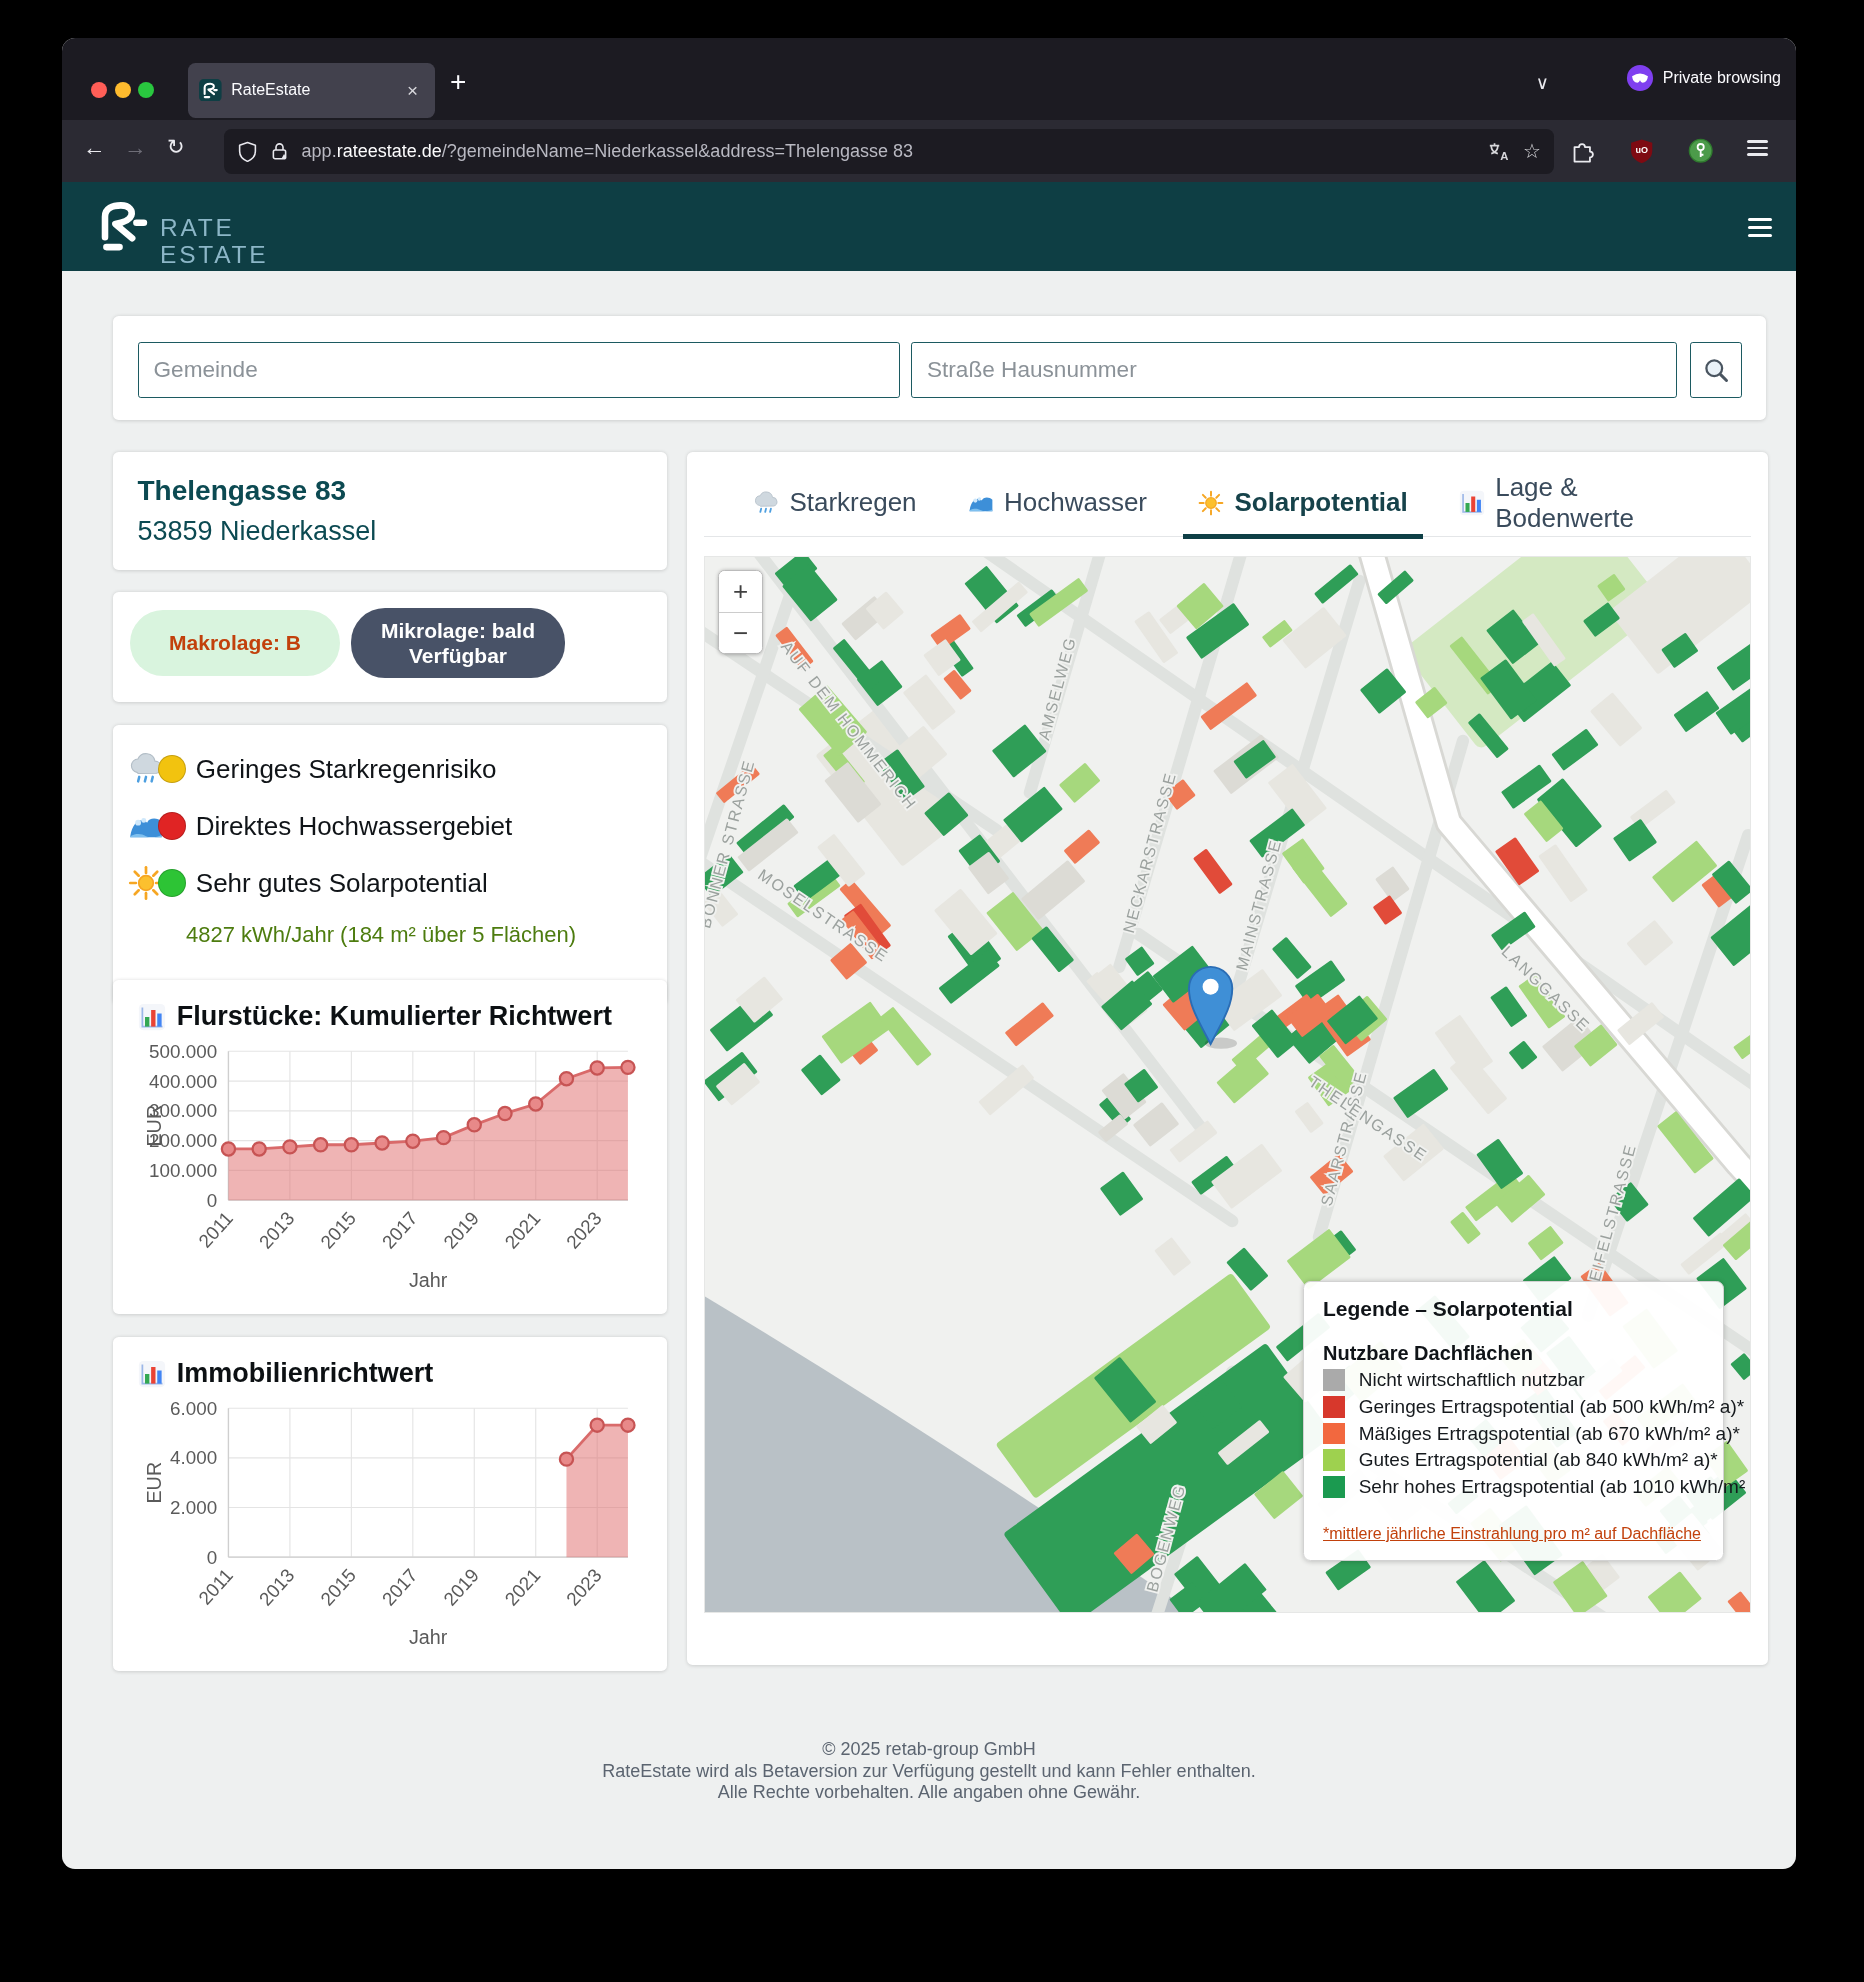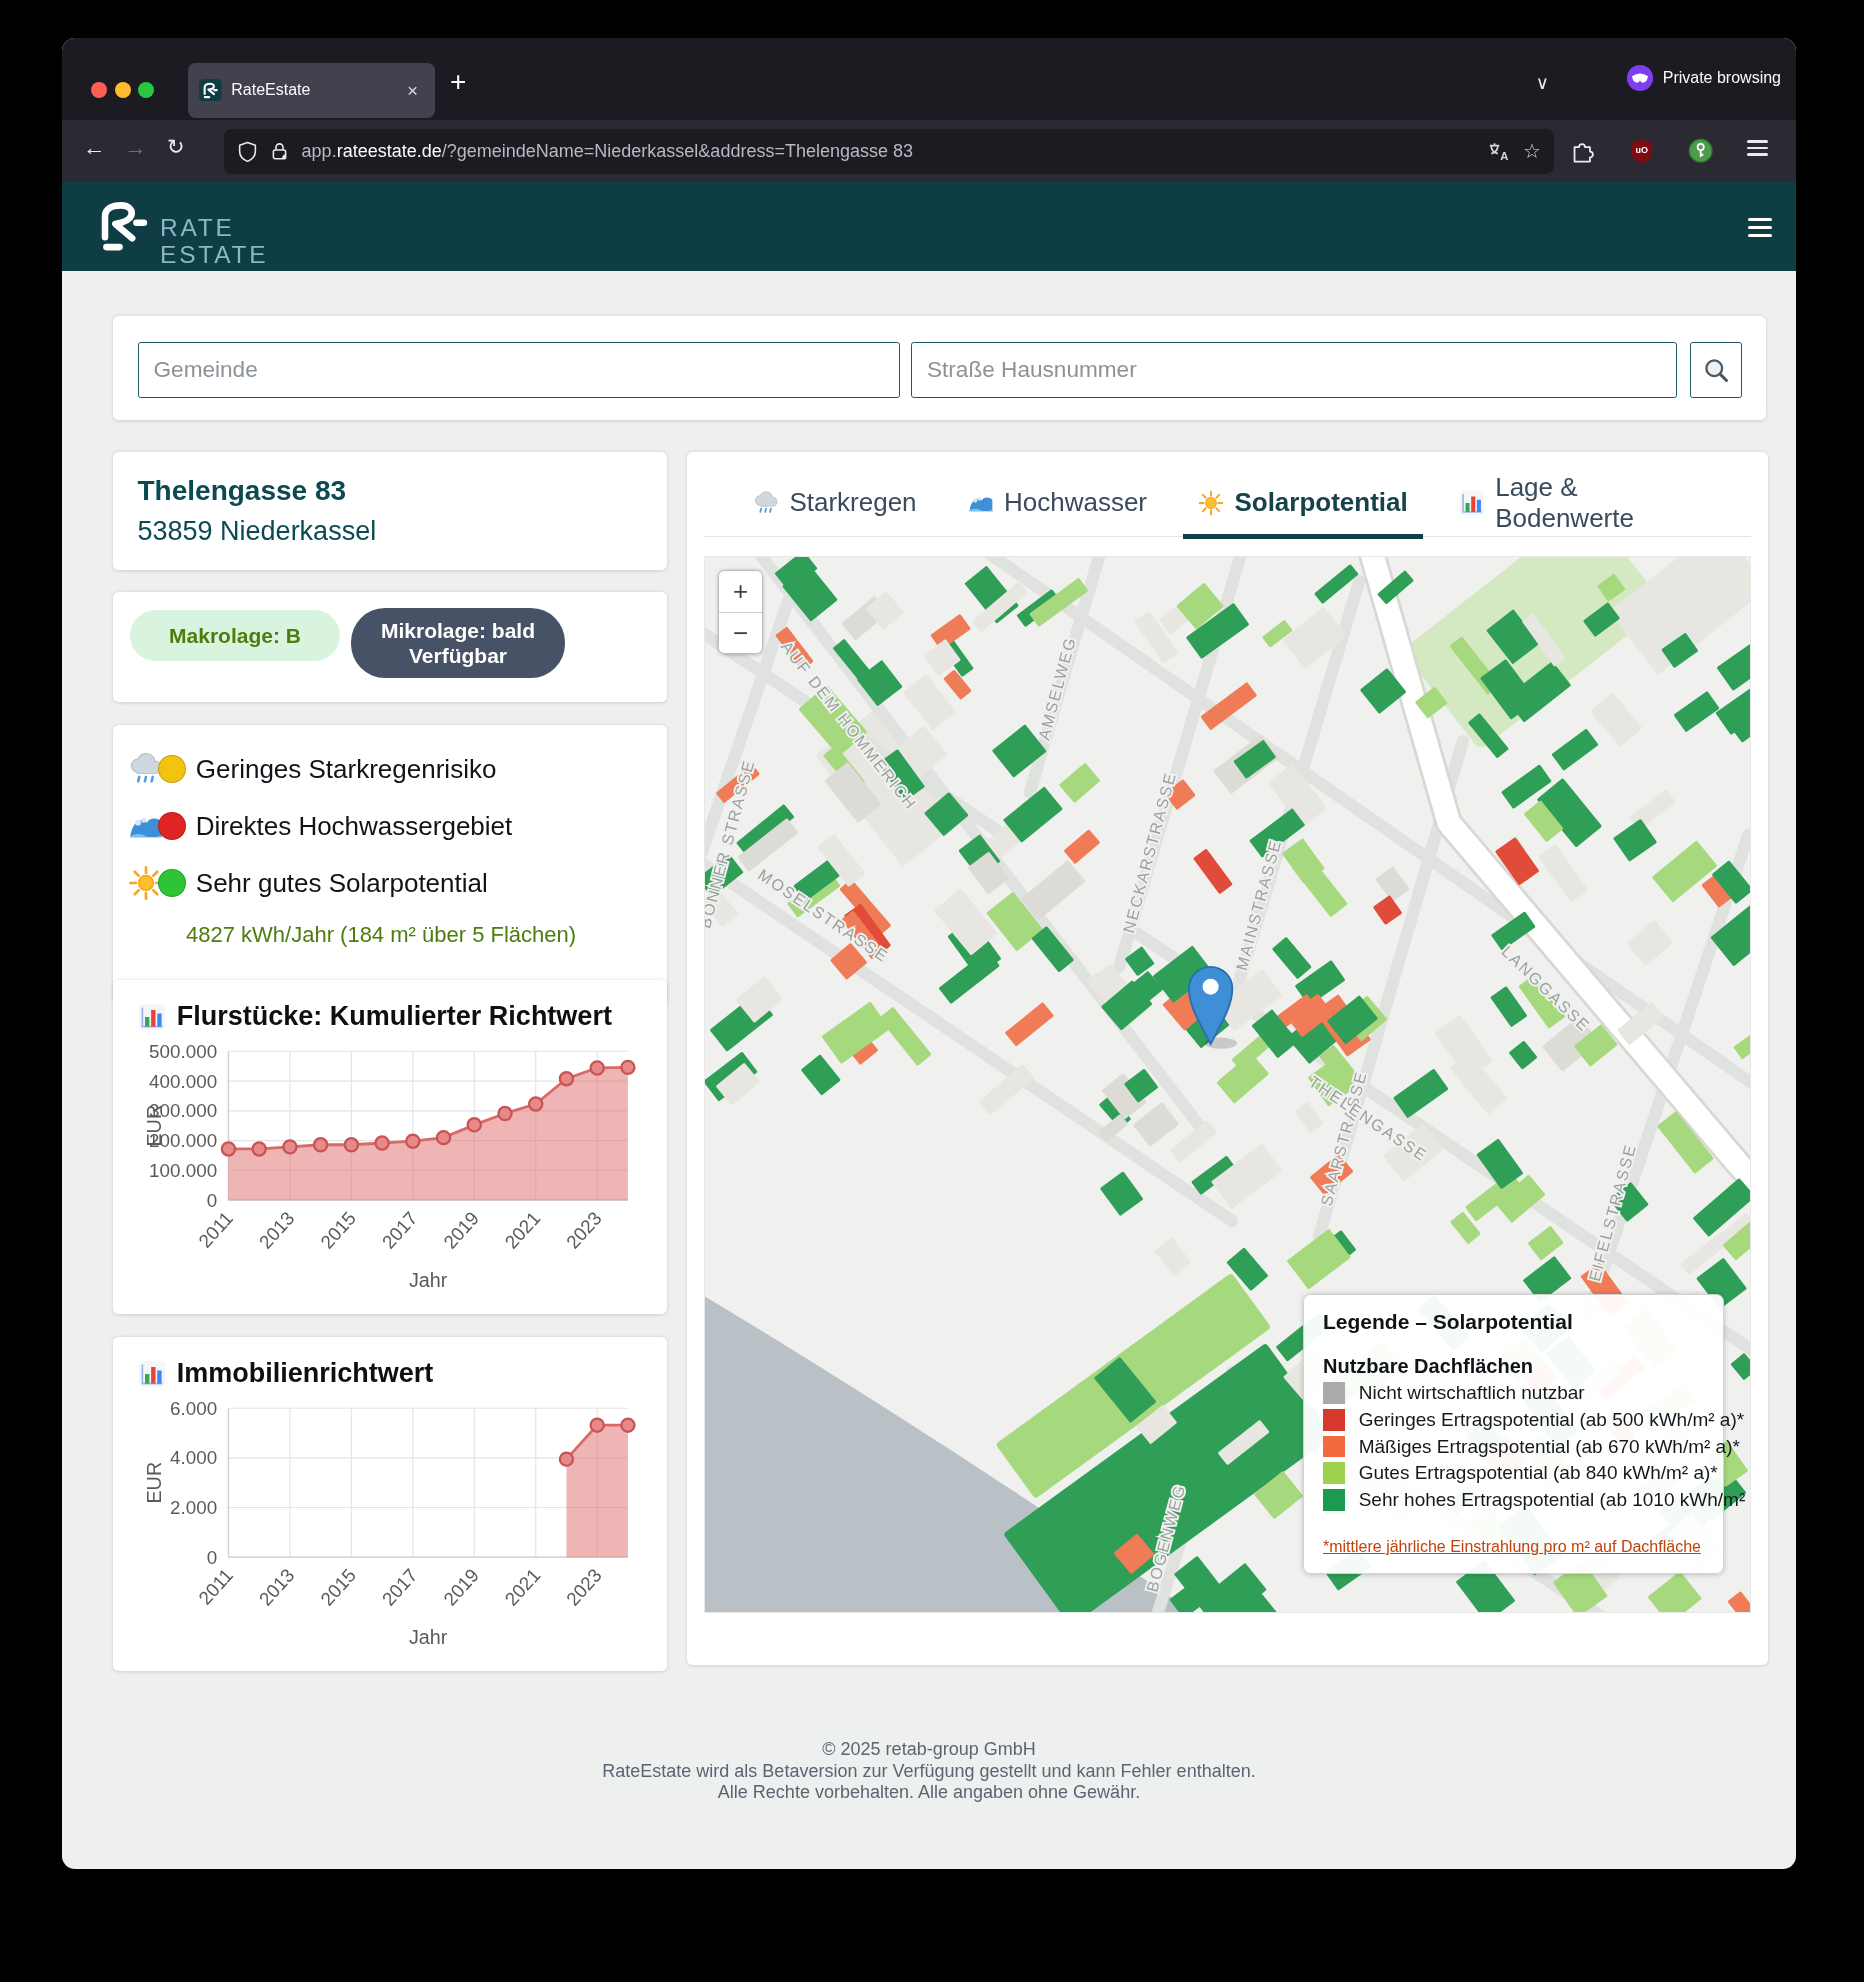--- a/index.html
+++ b/index.html
@@ -43,21 +43,21 @@
   .in-gemeinde { left:24.5px; width:762px; }
   .in-street { left:798px; width:766px; }
   .searchbtn { position:absolute; left:1577px; top:26px; width:52px; height:56px; border:0.9px solid #1c5a61; border-radius:2.8px; background:#fff; display:flex; align-items:center; justify-content:center; }
 
   .addresscard { left:51px; top:414px; width:554px; height:118px; padding:22.6px 24.5px; }
   .addr-street { font-size:28px; font-weight:bold; color:#0c4a52; }
   .addr-city { font-size:27px; color:#0c4a52; margin-top:9.4px; }
 
   .badgecard { left:51px; top:554px; width:554px; height:110px; }
   .pill { position:absolute; display:flex; align-items:center; justify-content:center; text-align:center; font-weight:bold; font-size:21px; border-radius:34px; }
-  .pill-macro { left:17px; top:18px; width:210px; height:51px; color:#4d7c0f;text-align:center; }
+  .pill-macro { left:17px; top:18px; width:210px; height:66px; color:#c2410c;text-align:center; }
   .pill-micro { left:238px; top:16px; width:214px; height:70px; color:#fff; line-height:25.4px; }
 
   .riskcard { left:51px; top:687px; width:554px; height:279px; padding-top:26px; }
   .riskrow { display:flex; align-items:center; padding-left:15px; margin-bottom:21px; }
   .riskrow .wicon { width:36px; height:36px; }
   .statuscircle { width:28px; height:28px; border-radius:50%; margin-left:-5.6px; border:0.9px solid rgba(0,0,0,0.18); flex:none; }
   .risklabel { font-size:26px; color:#101418; margin-left:9.4px; white-space:nowrap; }
   .riskdetail { font-size:22px; color:#4d7c0f; margin:12px 0 0 73px; }
 
   .chartcard { left:51px; width:554px; height:334px; padding:21px 24.5px; }
@@ -73,21 +73,21 @@
   .tab-item.active::after { content:""; position:absolute; left:-15px; right:-15px; bottom:-2.8px; height:4.7px; background:#0e3f46; }
   .tab-item .wicon { width:26px; height:26px; }
 
   .mapwrap { position:absolute; left:17px; top:104px; width:1047px; height:1057px; background:#f0f1ef; overflow:hidden; border:0.9px solid #e6e7e6; }
   .mapwrap svg.mapsvg { position:absolute; left:0; top:0; }
 
   .zoomctl { position:absolute; left:13px; top:13px; width:45px; background:#fff; border:0.9px solid #bbb; border-radius:6.6px; box-shadow:0 0.9px 3.8px rgba(0,0,0,0.25); overflow:hidden; }
   .zoombtn { width:100%; height:41px; display:flex; align-items:center; justify-content:center; font-size:26px; color:#404040; background:#fff; }
   .zoombtn + .zoombtn { border-top:0.9px solid #ccc; }
 
-  .legend { position:absolute; right:26px; bottom:38px; width:421px; background:rgba(255,255,255,0.95); border:0.9px solid #d2d2d2; border-radius:7.5px; box-shadow:0 0.9px 5.6px rgba(0,0,0,0.2); padding:15px 19px 17px 19px; }
+  .legend { position:absolute; right:26px; bottom:51px; width:421px; background:rgba(255,255,255,0.95); border:0.9px solid #d2d2d2; border-radius:7.5px; box-shadow:0 0.9px 5.6px rgba(0,0,0,0.2); padding:15px 19px 17px 19px; }
   .lg-title { font-size:21px; font-weight:bold; color:#101418; }
   .lg-sub { font-size:20px; font-weight:bold; color:#101418; margin-top:21px; }
   .lg-row { display:flex; align-items:center; margin-top:4.7px; }
   .lg-swatch { width:21.7px; height:21.7px; flex:none; margin-right:14px; }
   .lg-label { font-size:19px; color:#15191d; white-space:nowrap; }
   .lg-foot { font-size:16px; color:#c2410c; margin-top:27px;text-decoration:underline; }
 
   .attrib { position:absolute; right:0; bottom:0; height:28px; background:rgba(255,255,255,0.82); display:flex; align-items:center; padding:0 9.4px; font-size:16px; color:#333; white-space:pre; }
   .attrib a { color:#0078a8; text-decoration:none; }
   .uaflag { display:inline-block; width:21px; height:14px; border-radius:1.9px; overflow:hidden; margin-right:5.6px; flex:none; }

